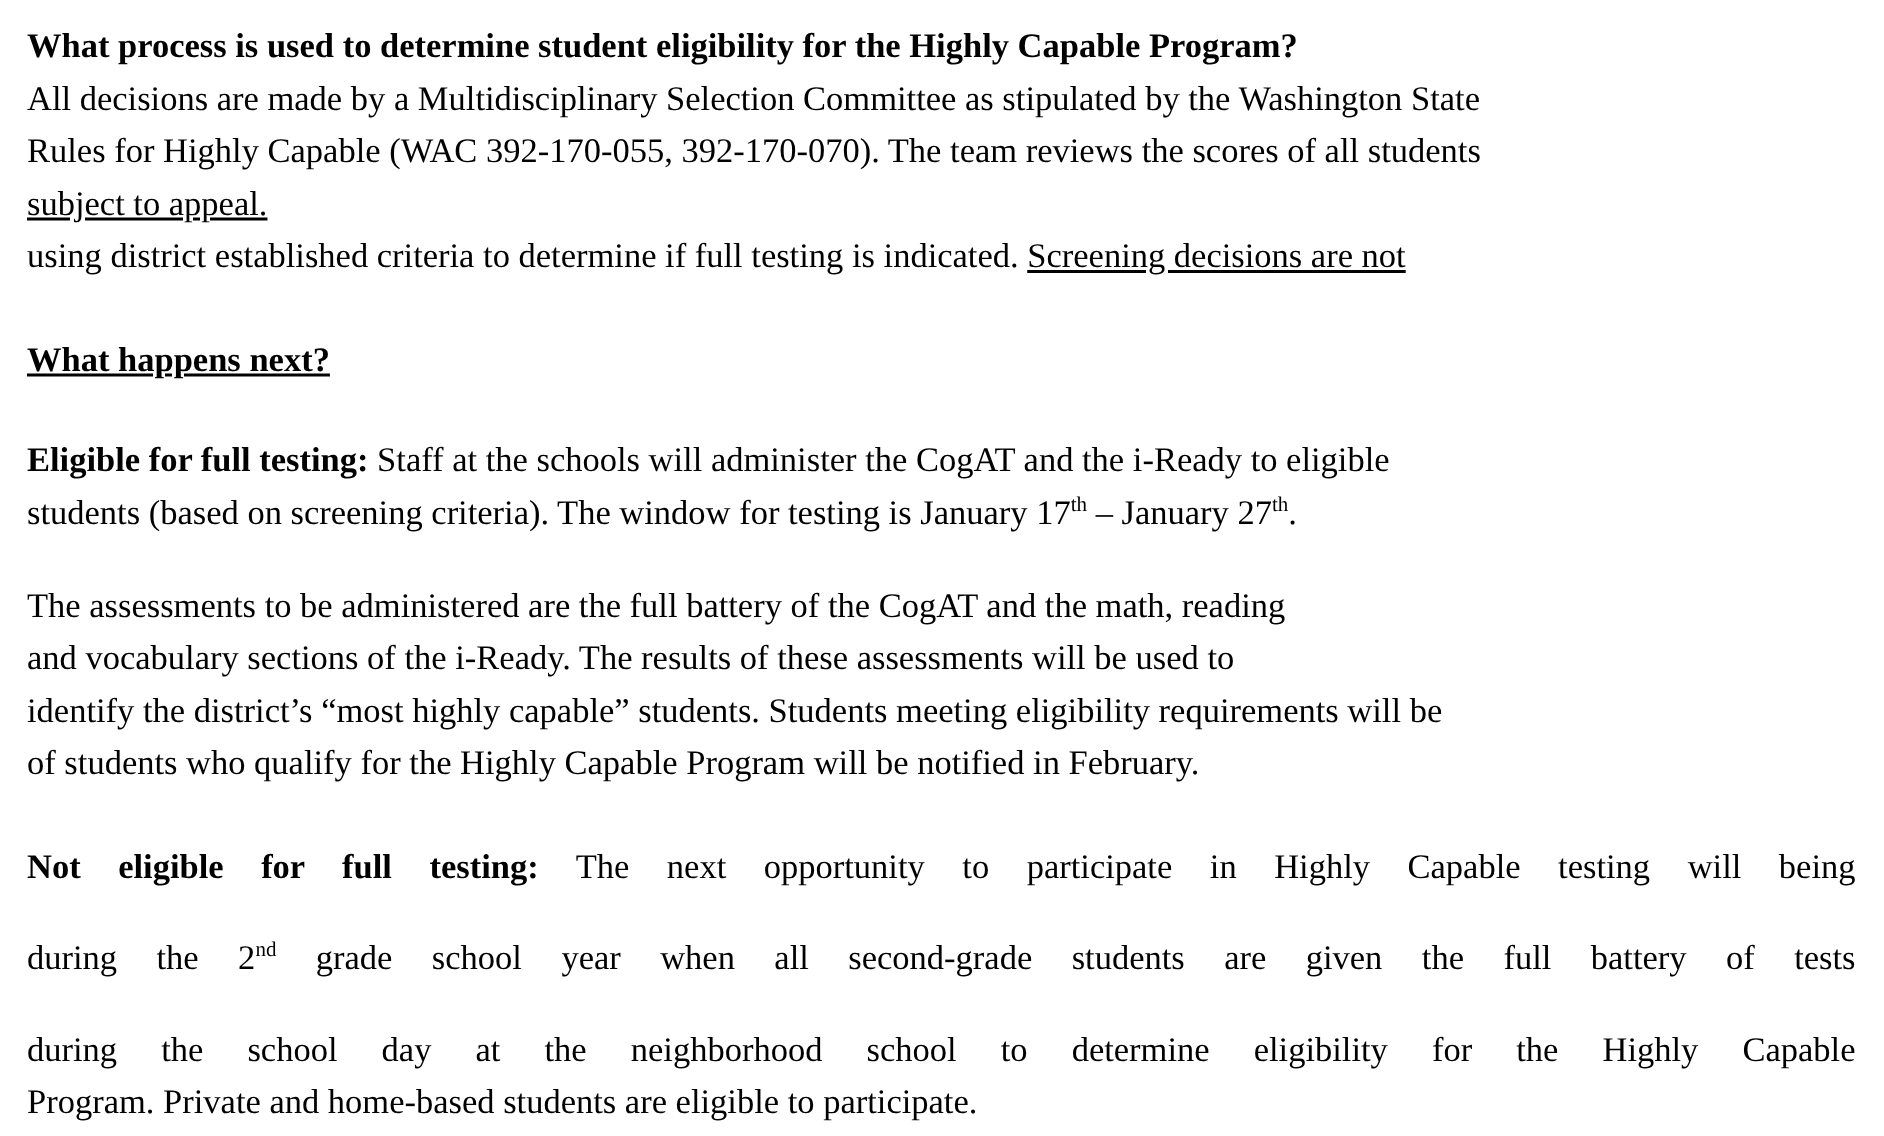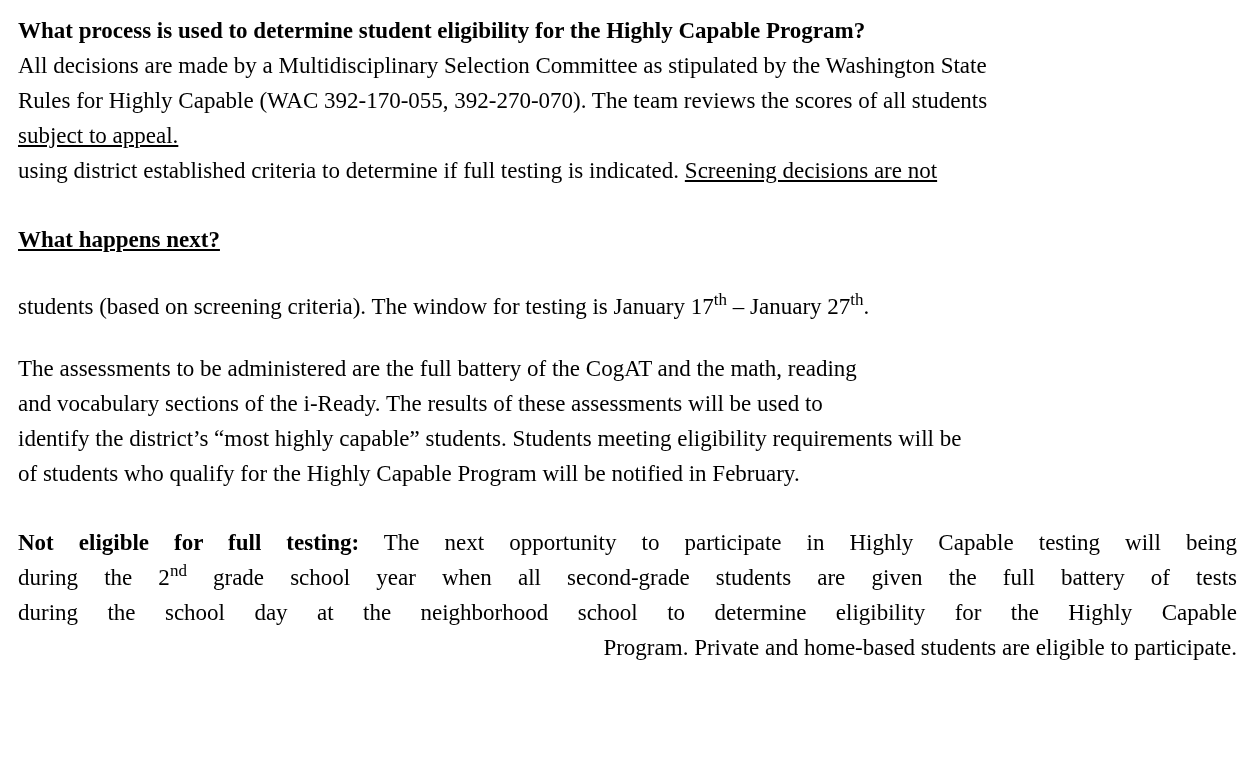--- a/index.html
+++ b/index.html
@@ -29,44 +29,46 @@
   }
   .mb-lg { margin-bottom: 34px; }
   .mb-md { margin-bottom: 27px; }
   .mb-sm { margin-bottom: 32px; }
   .underline { text-decoration: underline; }
   .line { display: block; }
   .jline {
     display: block;
     text-align: justify;
     text-align-last: justify;
+    margin-top: 26px;
   }
-  .lline { display: block; text-align: right; }
+  .lline { display: block; text-align: left; }
   sup {
-    font-size: 17px;
+    font-size: 14px;
     line-height: 0;
     vertical-align: super;
   }
 </style>
 </head>
 <body>
 
 <div class="page">
 
   <h3 class="heading">What process is used to determine student eligibility for the Highly Capable Program?</h3>
   <p class="para mb-lg">
       <span class="line">All decisions are made by a Multidisciplinary Selection Committee as stipulated by the Washington State</span>
-      <span class="line">Rules for Highly Capable (WAC 392-170-055, 392-270-070). The team reviews the scores of all students</span>
+      <span class="line">Rules for Highly Capable (WAC 392-170-055, 392-170-070). The team reviews the scores of all students</span>
       <span class="line"><span class="underline">subject to appeal.</span></span>
       <span class="line"><span>using district established criteria to determine if full testing is indicated. </span><span class="underline">Screening decisions are not</span></span>
     </p>
 
   <h3 class="heading underline mb-sm">What happens next?</h3>
 
   <p class="para mb-md">
+      <span class="line"><strong>Eligible for full testing:</strong><span> Staff at the schools will administer the CogAT and the i-Ready to eligible</span></span>
       <span class="line"><span>students (based on screening criteria). The window for testing is January 17</span><sup>th</sup><span> – January 27</span><sup>th</sup><span>.</span></span>
     </p>
 
   <p class="para mb-lg">
       <span class="line">The assessments to be administered are the full battery of the CogAT and the math, reading</span>
       <span class="line">and vocabulary sections of the i-Ready. The results of these assessments will be used to</span>
       <span class="line">identify the district’s “most highly capable” students. Students meeting eligibility requirements will be</span>
       <span class="line">of students who qualify for the Highly Capable Program will be notified in February.</span>
     </p>
 

